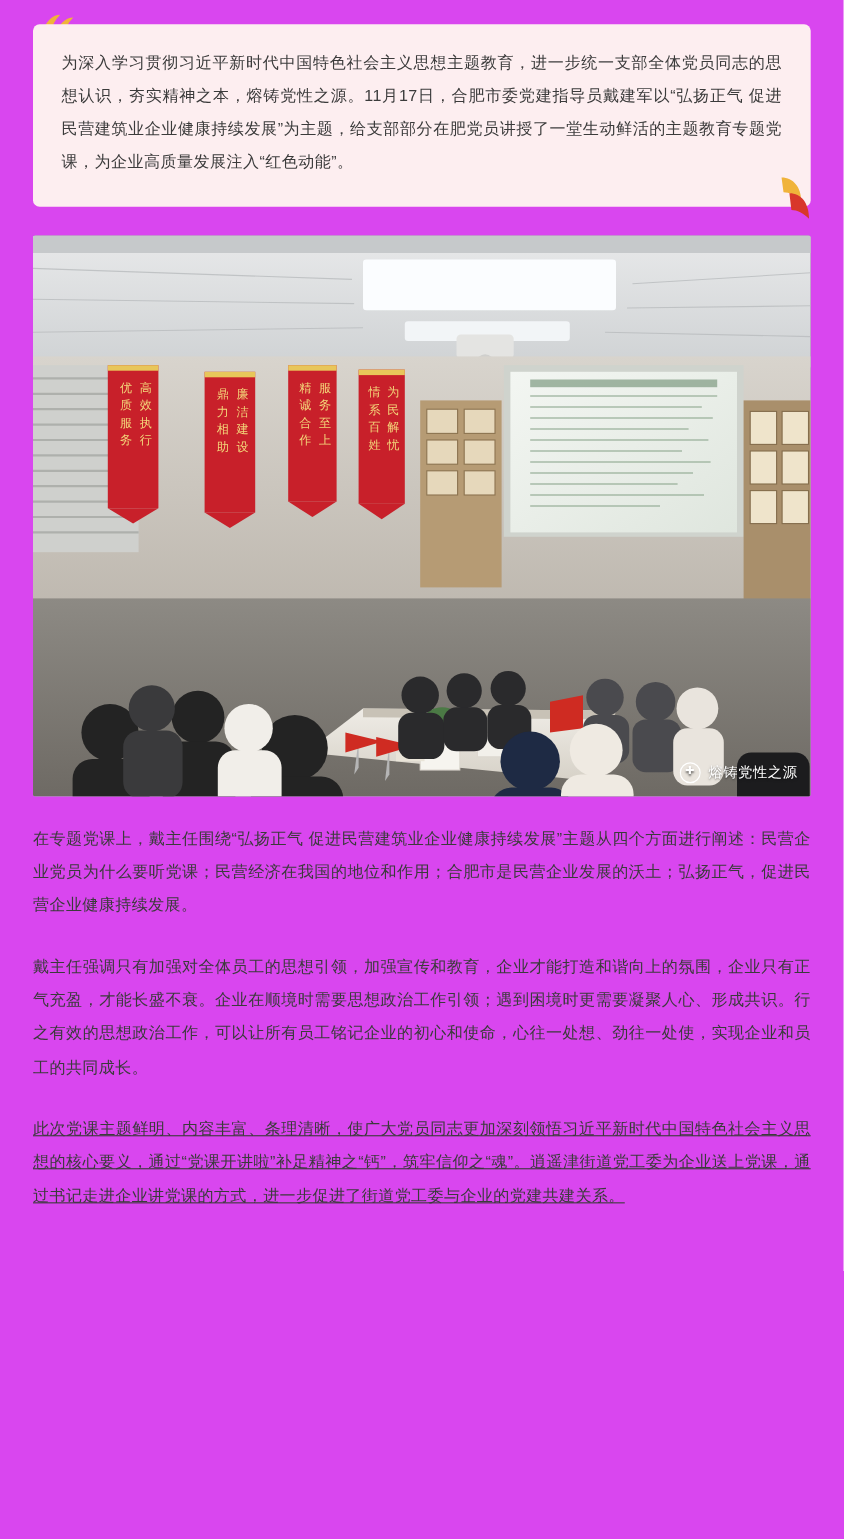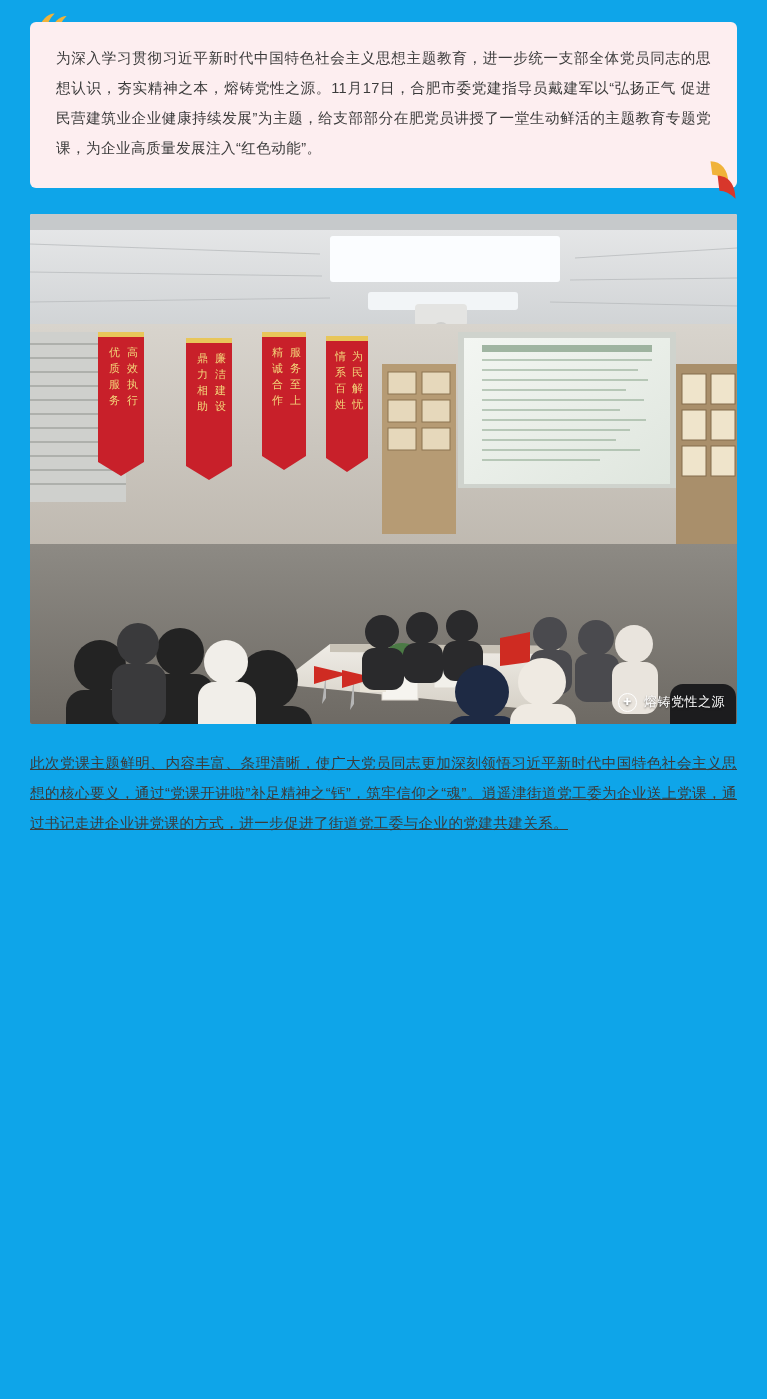--- a/index.html
+++ b/index.html
@@ -10,21 +10,21 @@
   body {
     width: 767px;
     font-family: "Liberation Sans", "DejaVu Sans", sans-serif;
     color: #3c3c3c;
     -webkit-font-smoothing: antialiased;
   }
   .page {
     position: relative;
     width: 767px;
     min-height: 1399px;
-    background: #0ea5e9;
+    background: #d946ef;
     overflow: hidden;
   }
 
   
   .intro-wrap {
     position: relative;
     margin: 22px 30px 0 30px;
   }
   .intro-box {
     position: relative;
@@ -368,17 +368,19 @@
       </g>
     </svg>
 
     <div class="watermark">
       <span class="wm-logo">✚</span>
       <span>熔铸党性之源</span>
     </div>
   </div>
 
   <div class="body-copy">
+    <p class="para">在专题党课上，戴主任围绕“弘扬正气 促进民营建筑业企业健康持续发展”主题从四个方面进行阐述：民营企业党员为什么要听党课；民营经济在我国的地位和作用；合肥市是民营企业发展的沃土；弘扬正气，促进民营企业健康持续发展。</p>
+    <p class="para">戴主任强调只有加强对全体员工的思想引领，加强宣传和教育，企业才能打造和谐向上的氛围，企业只有正气充盈，才能长盛不衰。企业在顺境时需要思想政治工作引领；遇到困境时更需要凝聚人心、形成共识。行之有效的思想政治工作，可以让所有员工铭记企业的初心和使命，心往一处想、劲往一处使，实现企业和员工的共同成长。</p>
     <p class="para">此次党课主题鲜明、内容丰富、条理清晰，使广大党员同志更加深刻领悟习近平新时代中国特色社会主义思想的核心要义，通过“党课开讲啦”补足精神之“钙”，筑牢信仰之“魂”。逍遥津街道党工委为企业送上党课，通过书记走进企业讲党课的方式，进一步促进了街道党工委与企业的党建共建关系。</p>
   </div>
 
   <div class="bottom-space"></div>
 </div>
 
 </body></html>

